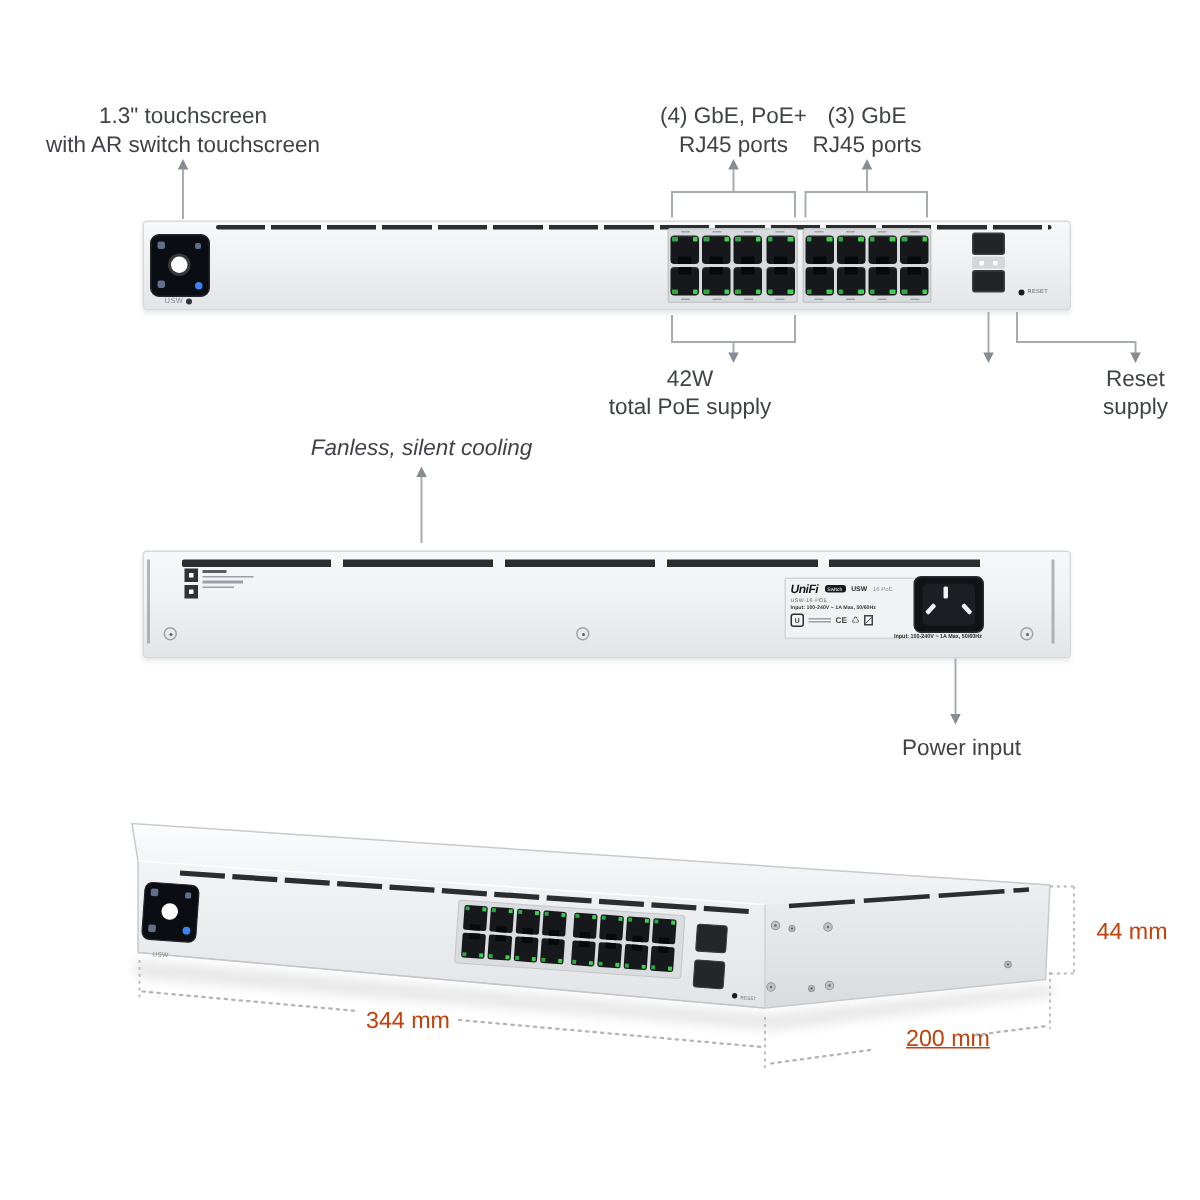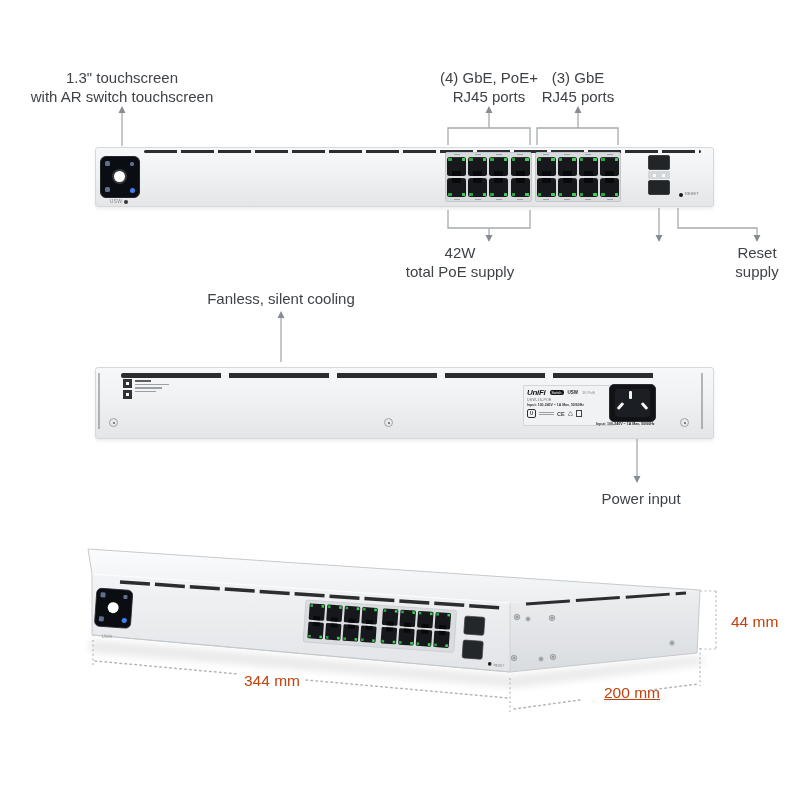--- a/index.html
+++ b/index.html
@@ -124,21 +124,21 @@
     <div>RJ45 ports</div>
   </div>
   <div class="ann" style="left:460px;top:243px;">
     <div>42W</div>
     <div>total PoE supply</div>
   </div>
   <div class="ann" style="left:757px;top:243px;">
     <div>Reset</div>
     <div>supply</div>
   </div>
-  <div class="ann" style="left:281px;top:289px;">Fanless, silent cooling</div>
+  <div class="ann" style="left:281px;top:289px;font-style:italic;">Fanless, silent cooling</div>
   <div class="ann" style="left:641px;top:489px;">Power input</div>
 
   <div class="dim center" style="left:272px;top:672px;">344 mm</div>
   <div class="dim center" style="left:632px;top:684px;text-decoration:underline;">200 mm</div>
   <div class="dim" style="left:731px;top:613px;">44 mm</div>
 
   <div class="chassis" id="front-view">
     <div class="vents-front"></div>
     <div class="screen">
       <i class="ic tl"></i>

